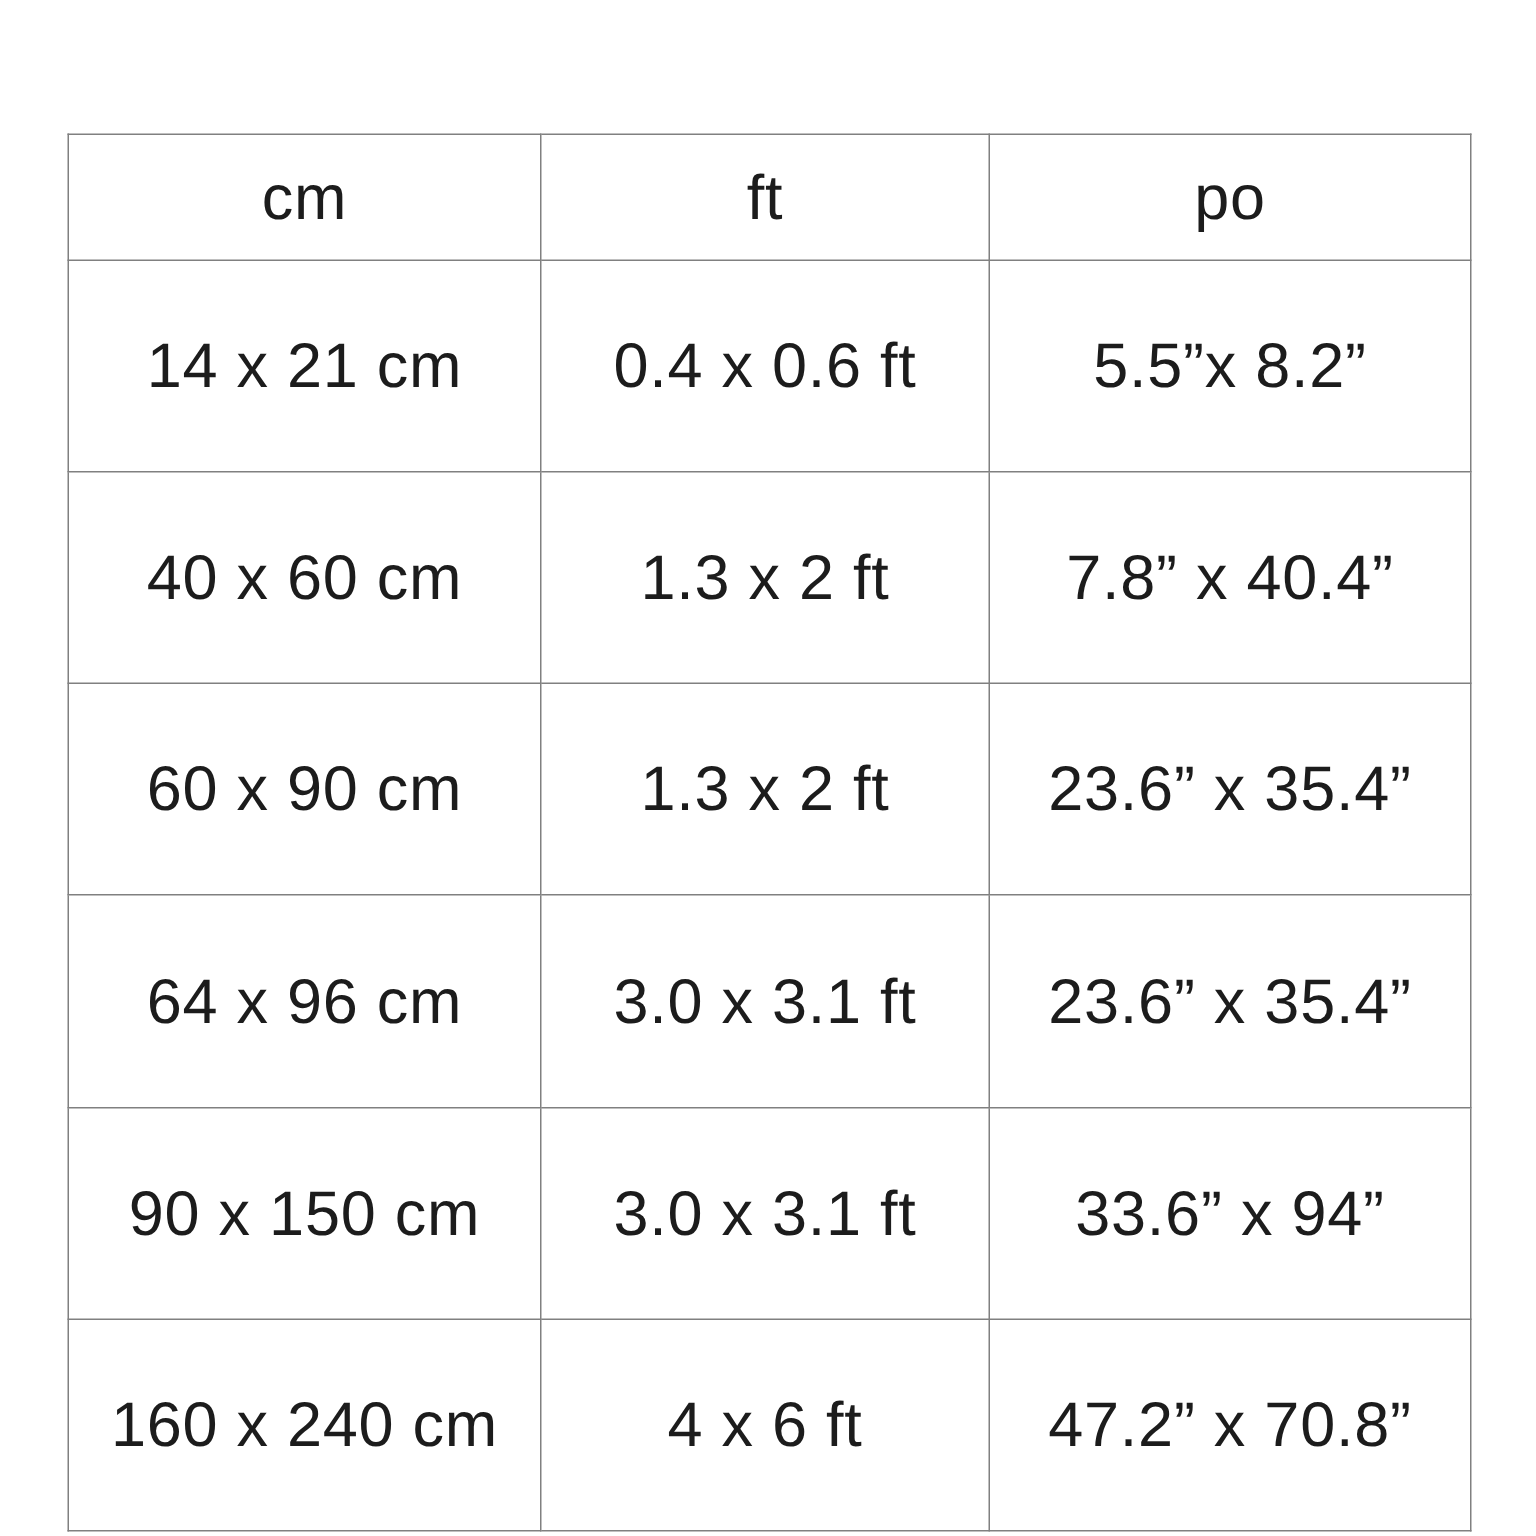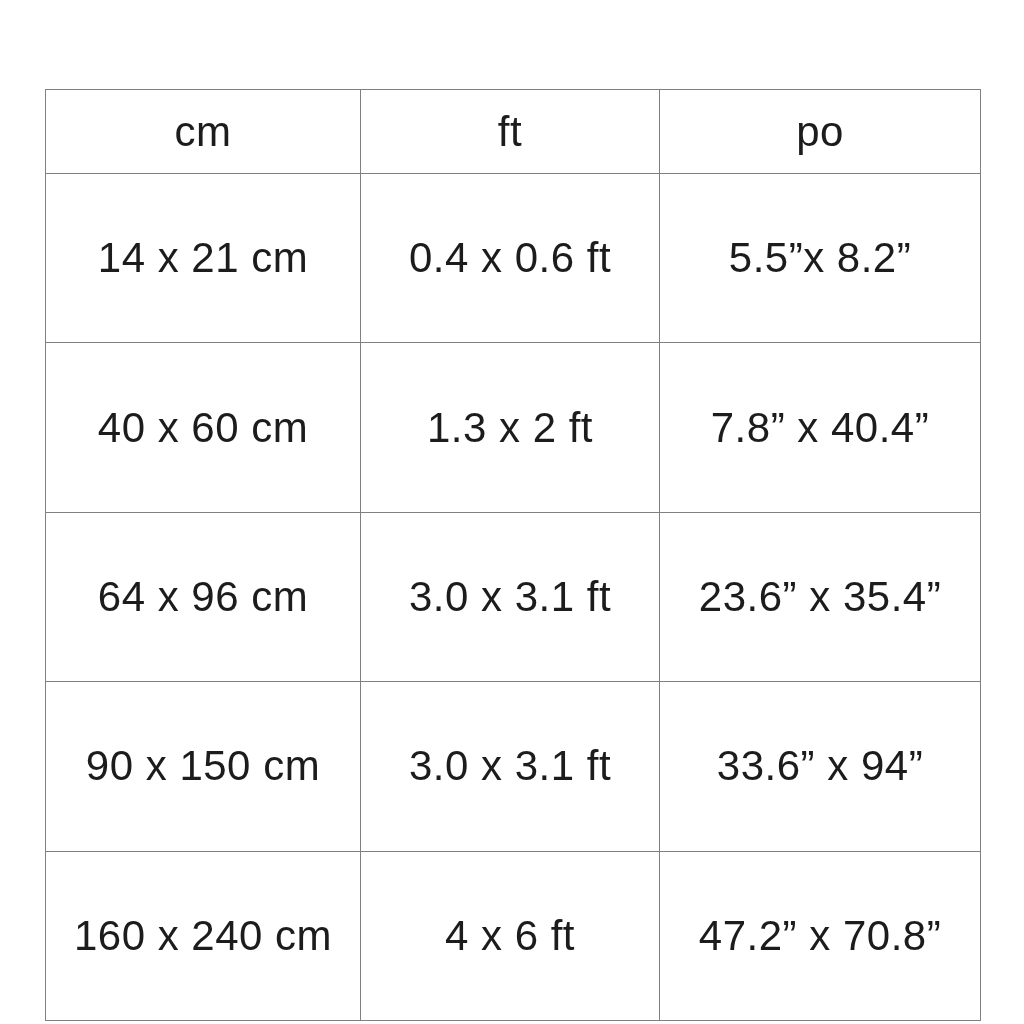--- a/index.html
+++ b/index.html
@@ -66,20 +66,25 @@
         <td>14 x 21 cm</td>
         <td>0.4 x 0.6 ft</td>
         <td>5.5”x 8.2”</td>
       </tr>
       <tr>
         <td>40 x 60 cm</td>
         <td>1.3 x 2 ft</td>
         <td>7.8” x 40.4”</td>
       </tr>
       <tr>
+        <td>60 x 90 cm</td>
+        <td>1.3 x 2 ft</td>
+        <td>23.6” x 35.4”</td>
+      </tr>
+      <tr>
         <td>64 x 96 cm</td>
         <td>3.0 x 3.1 ft</td>
         <td>23.6” x 35.4”</td>
       </tr>
       <tr>
         <td>90 x 150 cm</td>
         <td>3.0 x 3.1 ft</td>
         <td>33.6” x 94”</td>
       </tr>
       <tr>

